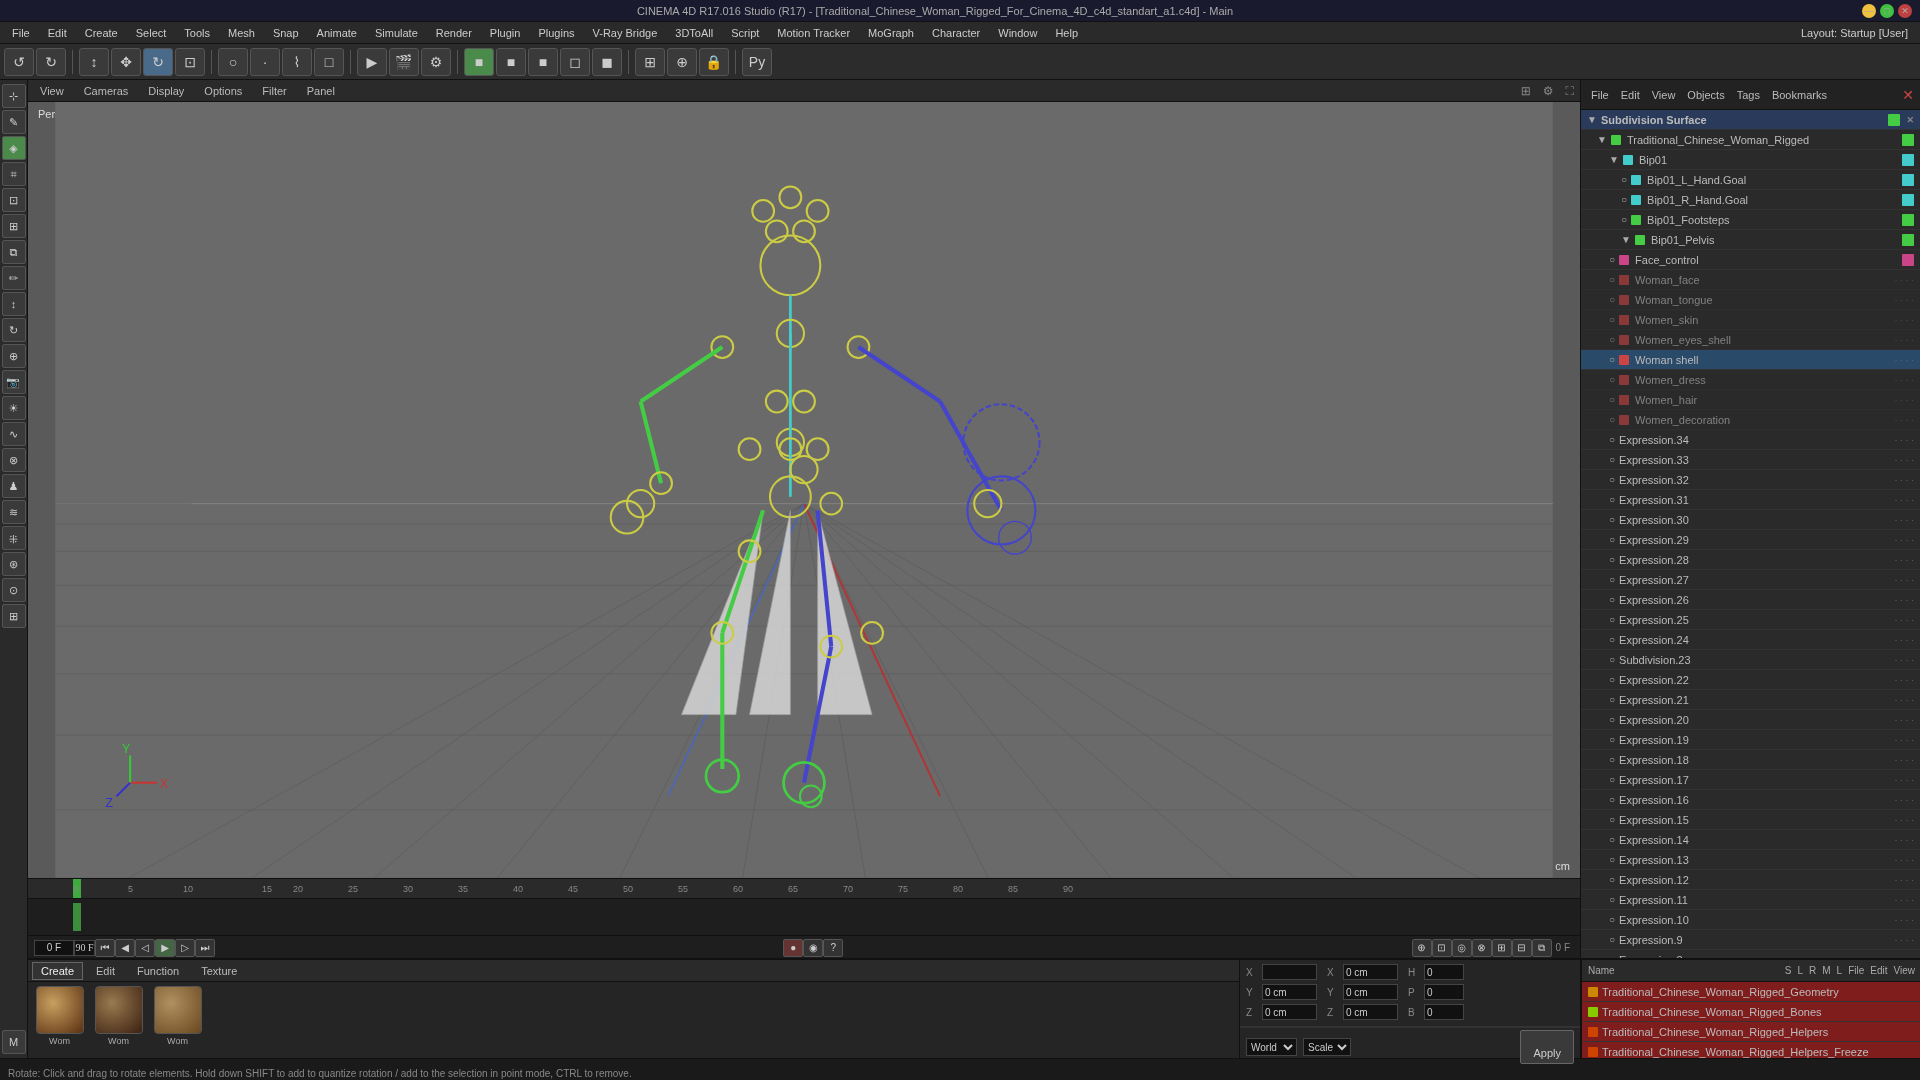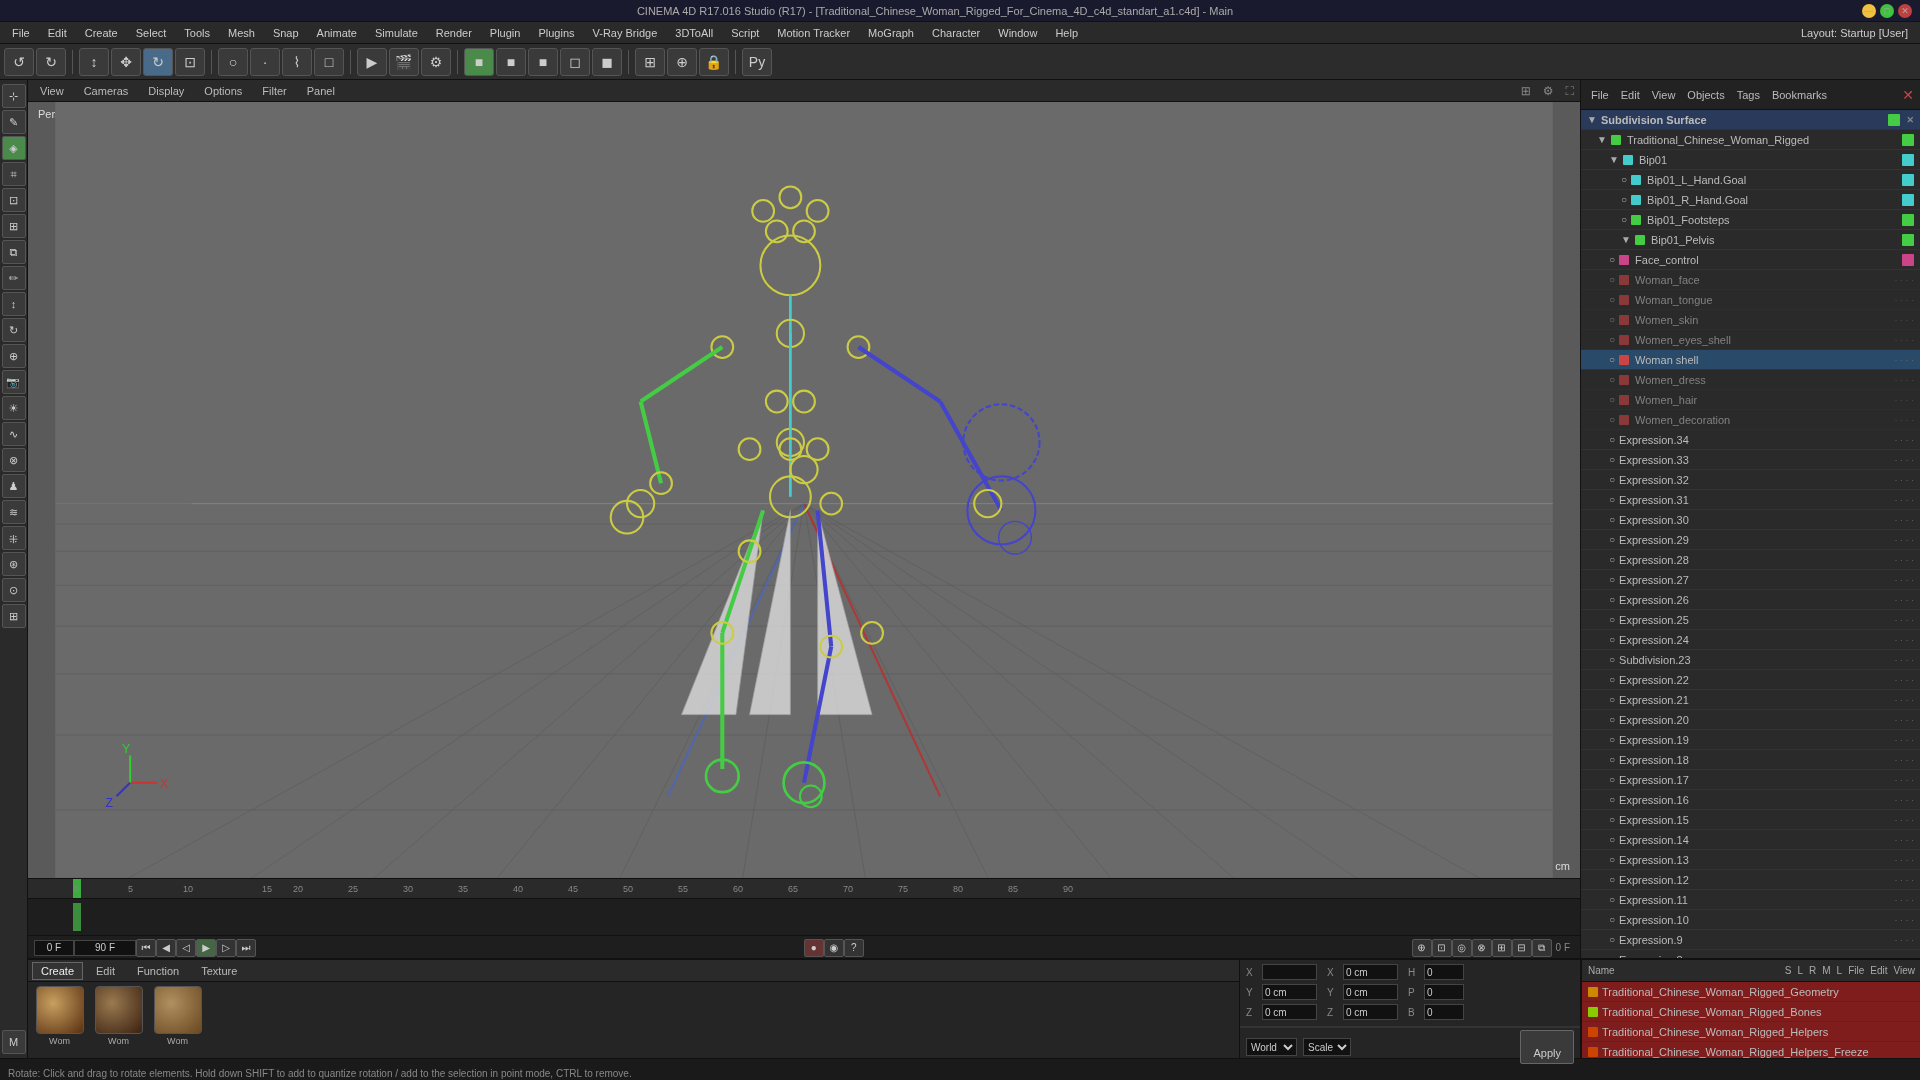--- a/index.html
+++ b/index.html
@@ -622,21 +622,21 @@
         <div class="ruler-mark" style="left:980px;">85</div>
         <div class="ruler-mark" style="left:1035px;">90</div>
       </div>
 
       <div style="height:36px; background:#1e1e1e; display:flex; align-items:center; padding:0 45px;">
         <div style="width:8px; height:28px; background:#44aa44; opacity:0.8; margin-right:2px;"></div>
       </div>
 
       <div id="timeline-controls">
         <input class="tc-input" value="0 F" style="">
-        <input class="tc-input" value="90 F" style="width: 62px;">
+        <input class="tc-input" value="90 F" style="width: 21px; font-family: Liberation Serif, serif;">
         <div class="tc-btn">⏮</div>
         <div class="tc-btn">◀</div>
         <div class="tc-btn">◁</div>
         <div class="tc-btn" style="background:#446644;">▶</div>
         <div class="tc-btn">▷</div>
         <div class="tc-btn">⏭</div>
         <div style="flex:1"></div>
         <div class="tc-btn" style="background:#663333;">●</div>
         <div class="tc-btn">◉</div>
         <div class="tc-btn">?</div>

